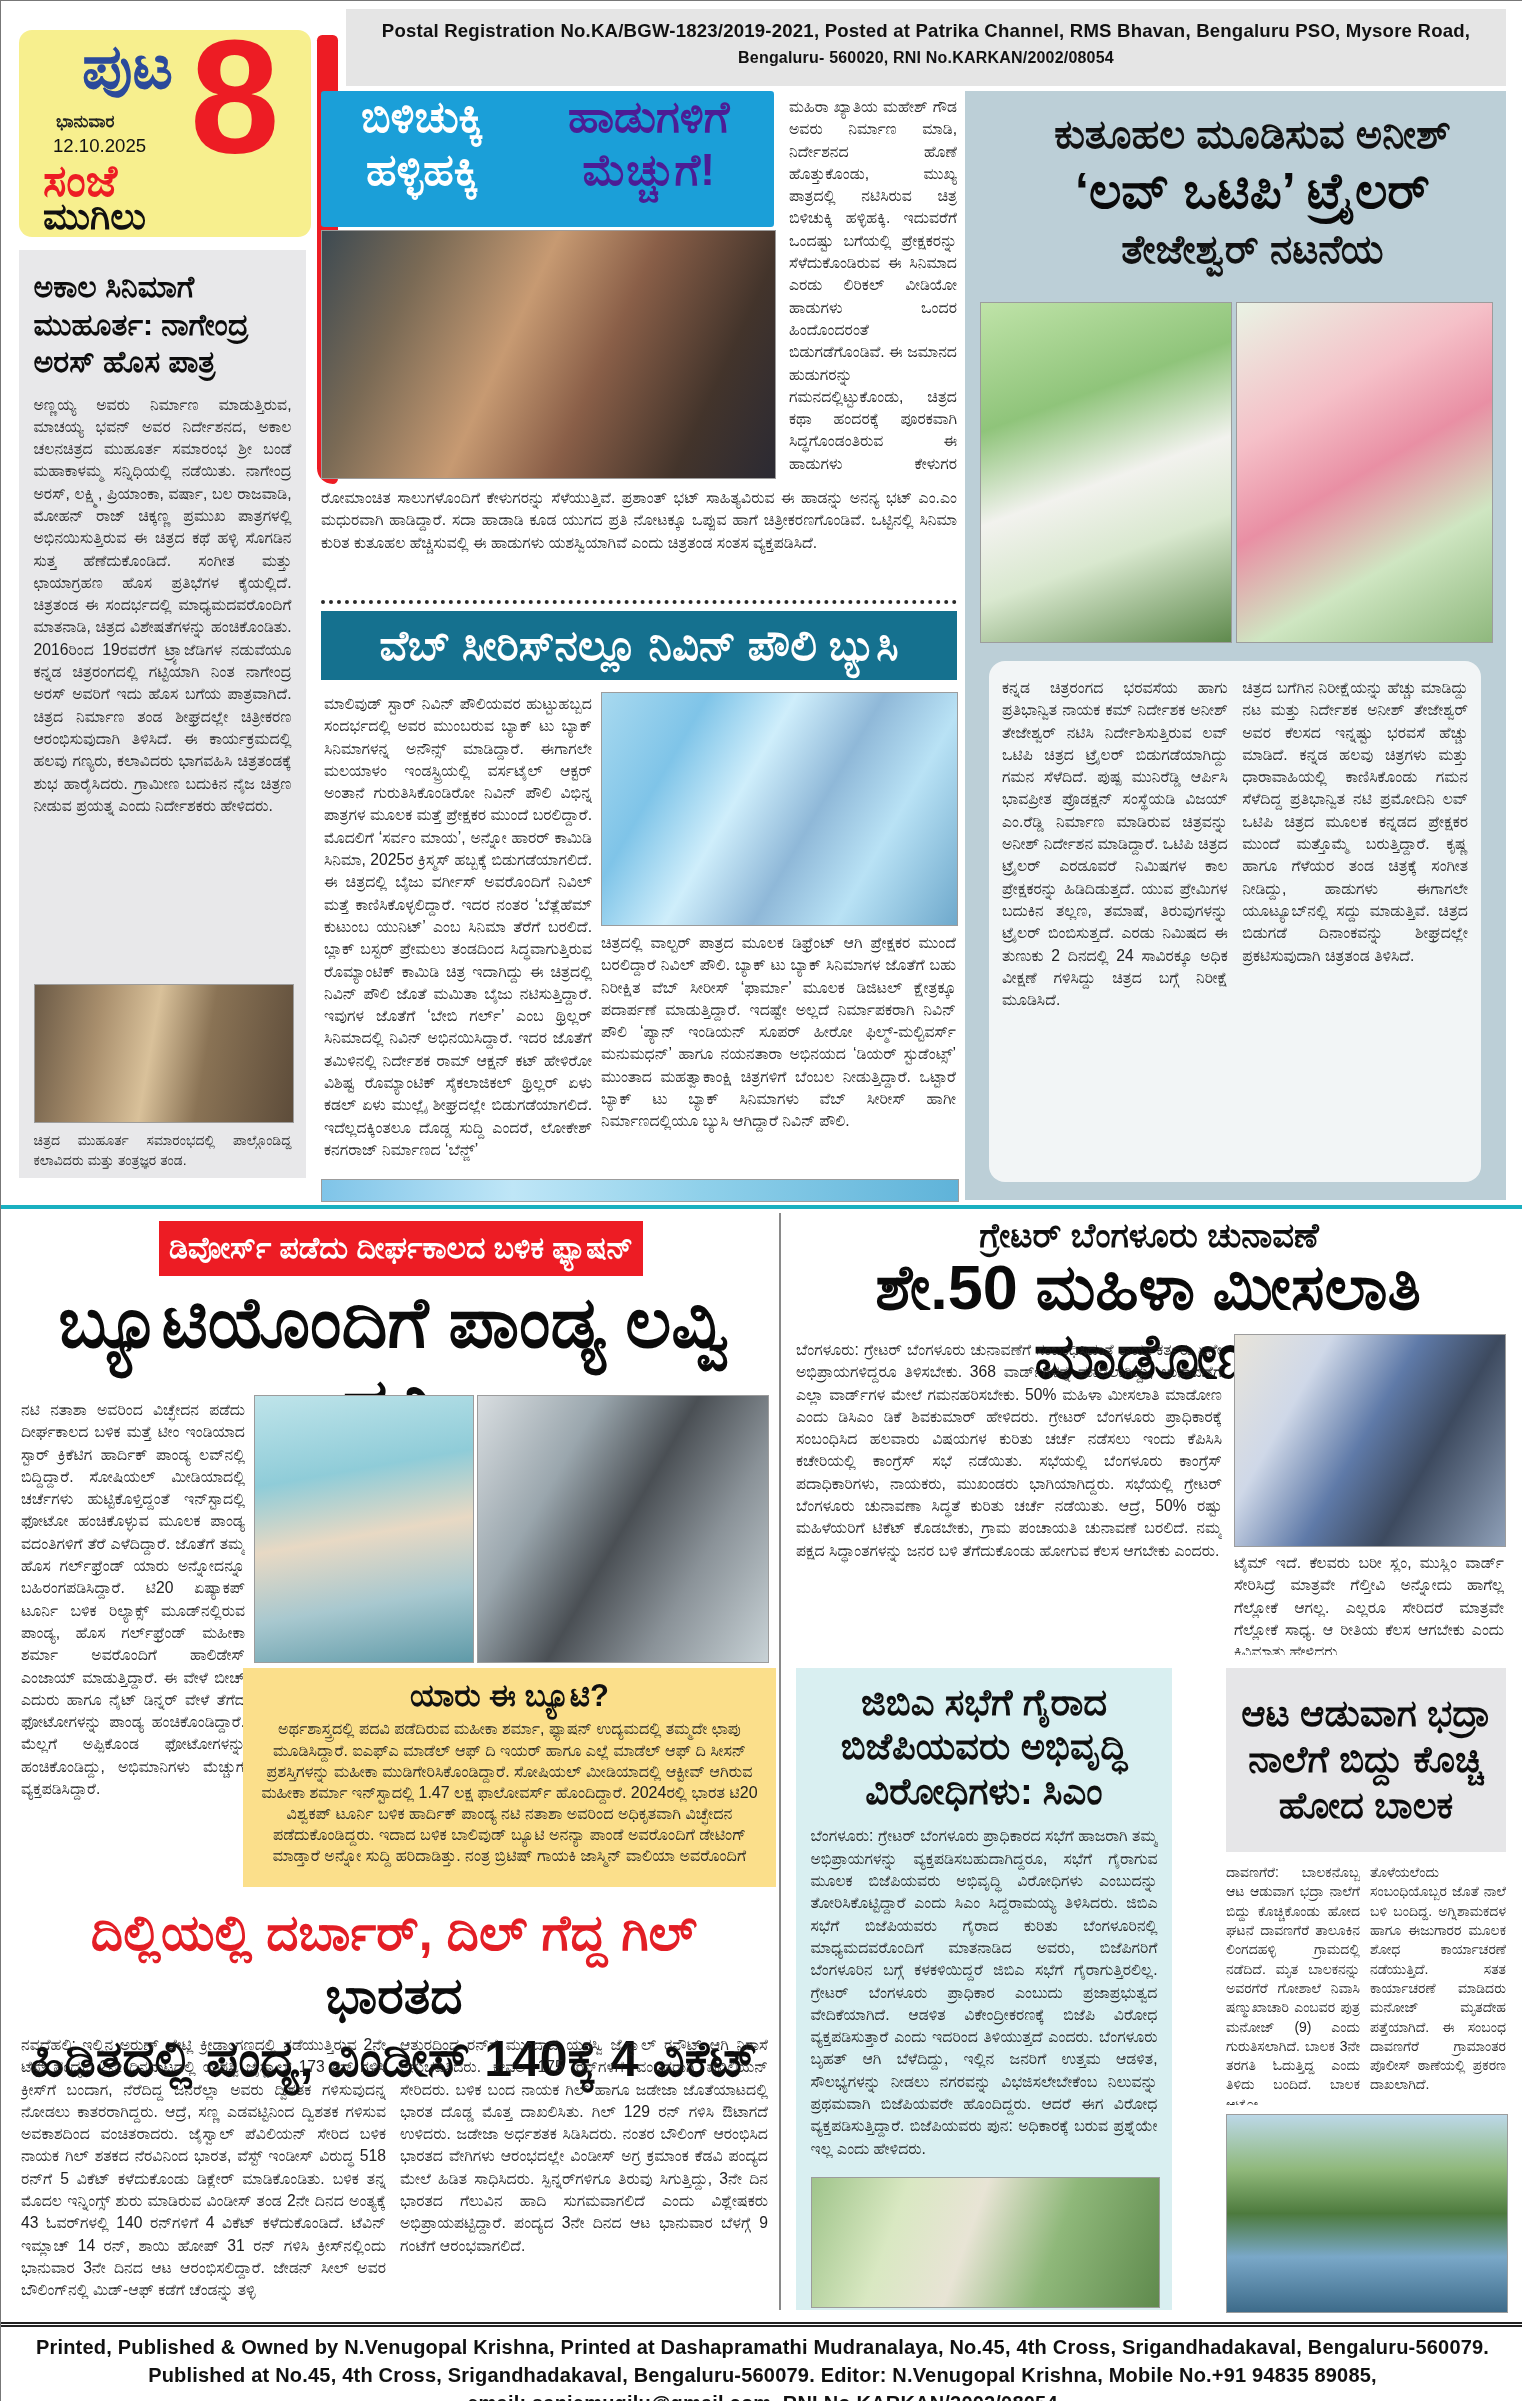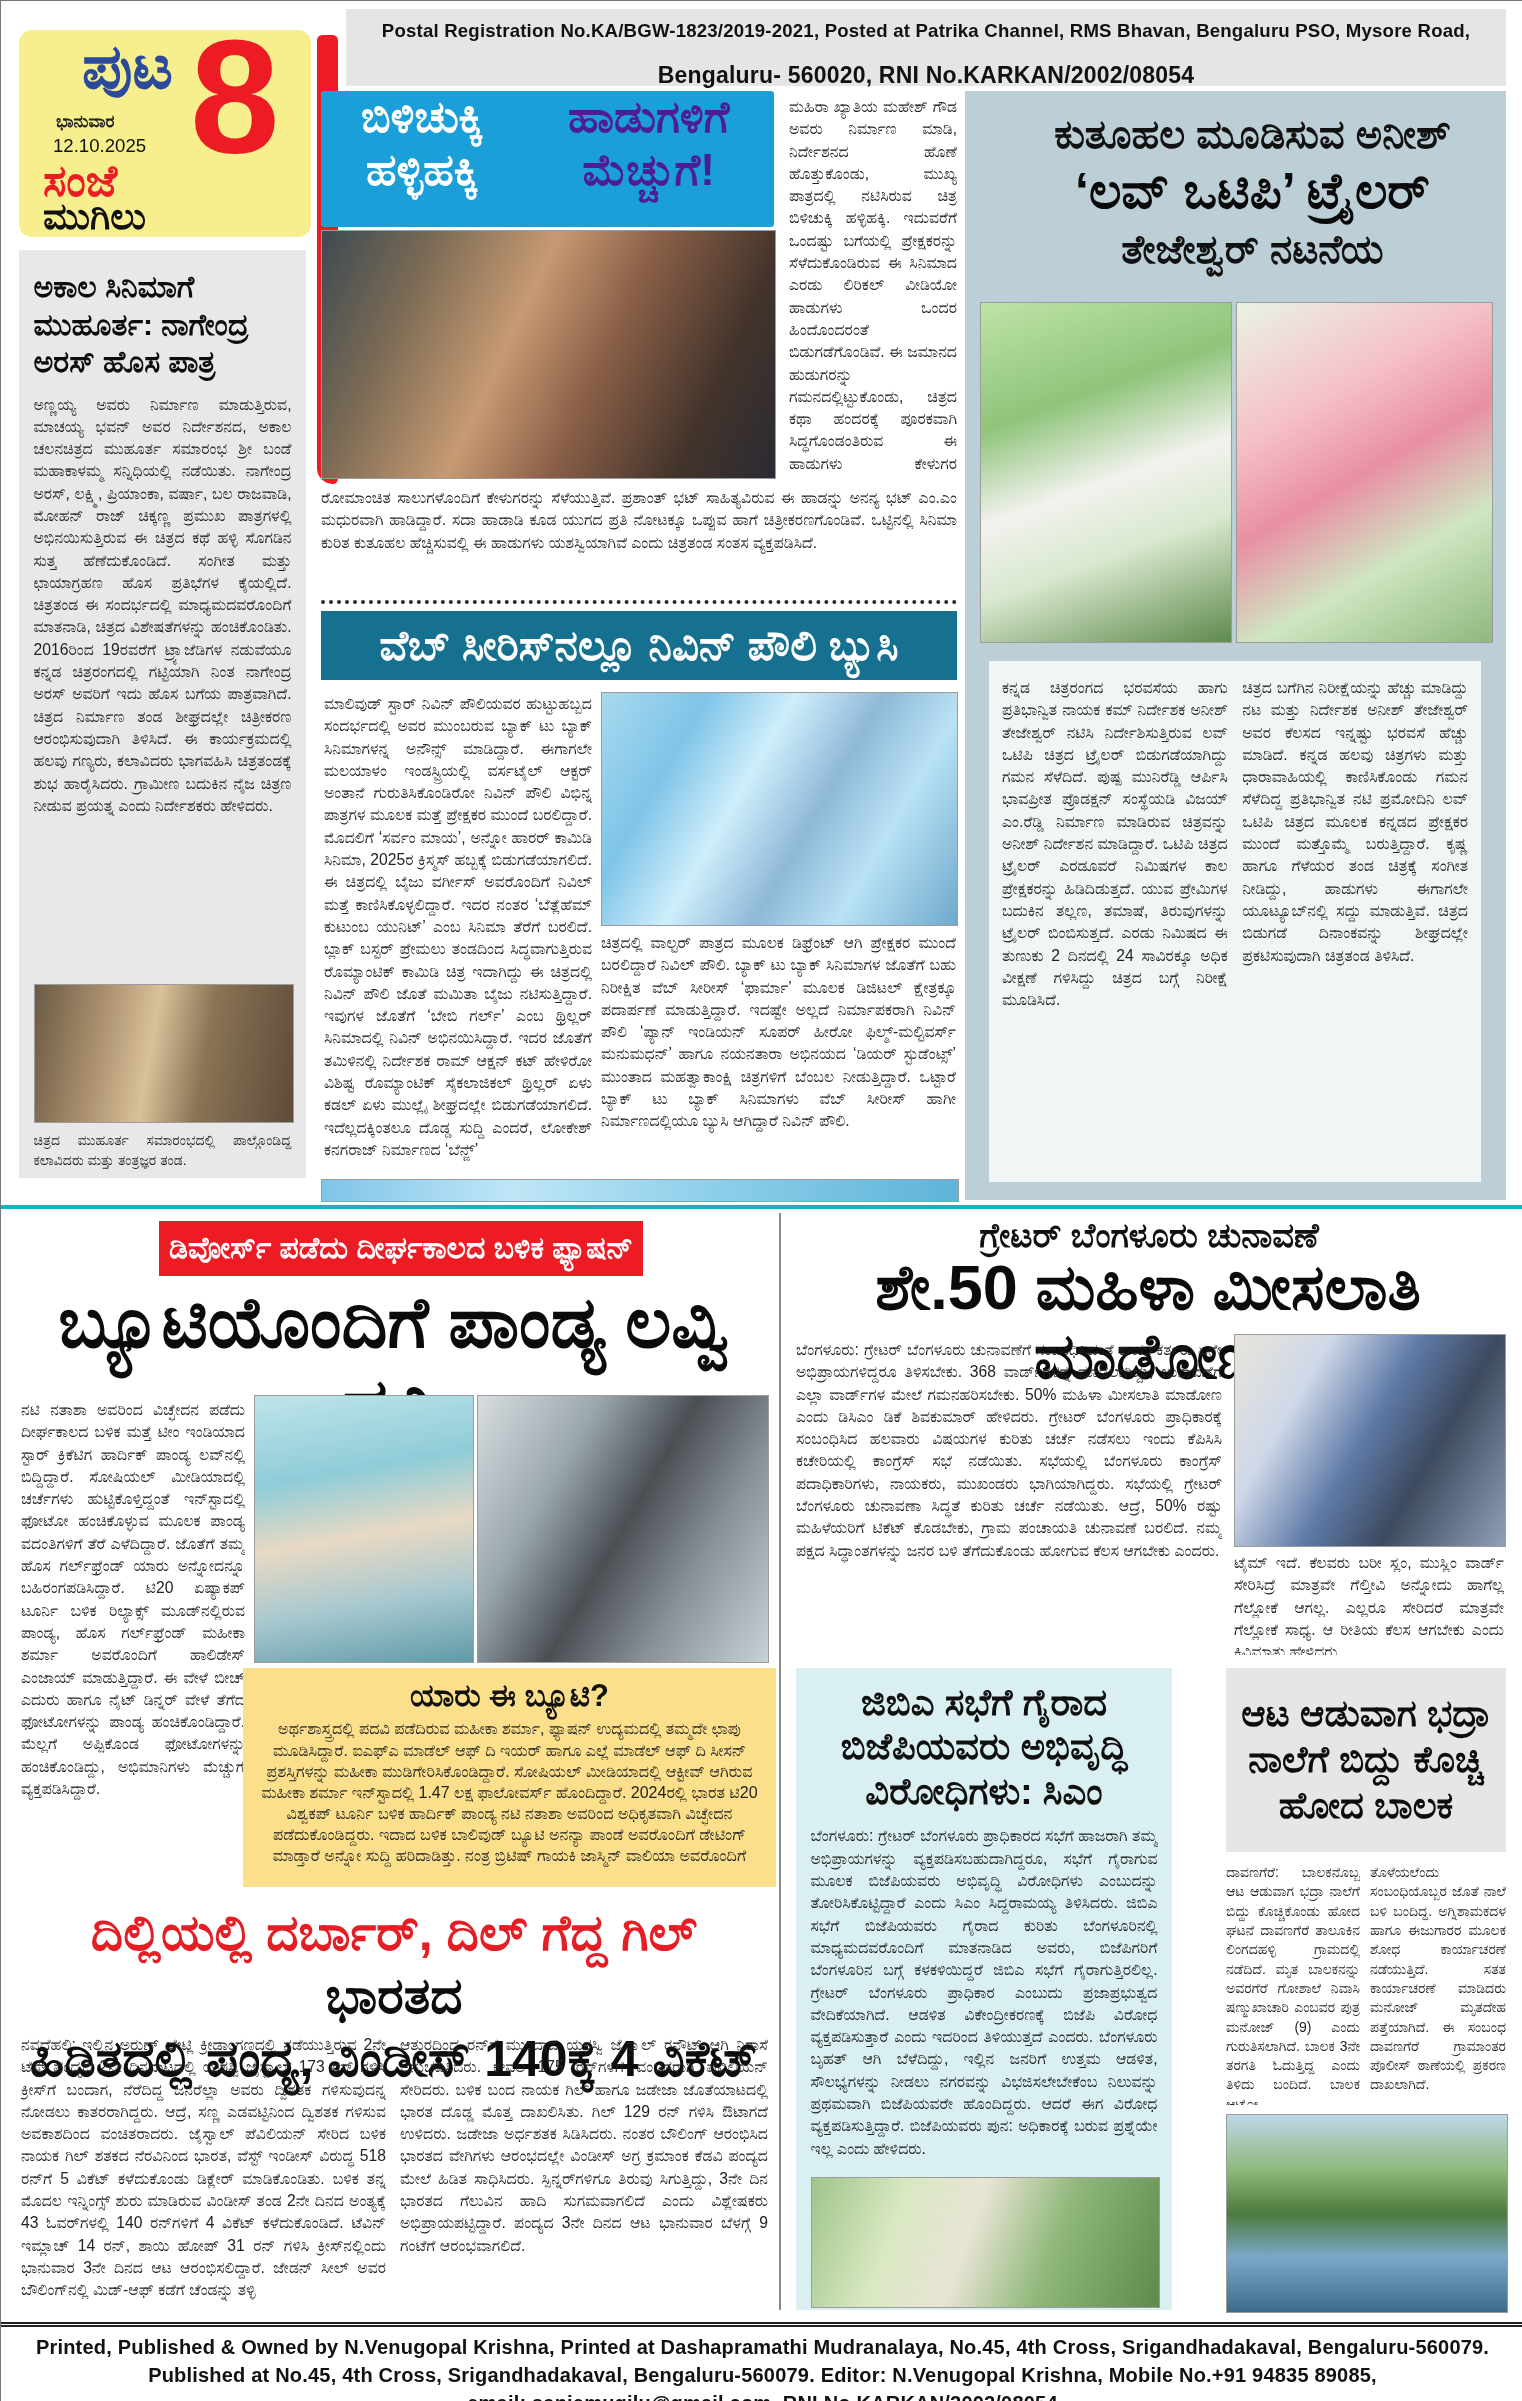--- a/index.html
+++ b/index.html
@@ -26,21 +26,21 @@
     <div class="abs b" style="left:171px;top:-14.5px;font-size:161px;line-height:1;color:#ed1c24;">8</div>
     <div class="abs b" style="left:37px;top:82px;font-size:17px;color:#222;">ಭಾನುವಾರ</div>
     <div class="abs" style="left:34px;top:105px;font-size:18.6px;color:#111;">12.10.2025</div>
     <div class="abs b" style="left:24px;top:126px;font-size:44px;color:#ed1c24;">ಸಂಜೆ</div>
     <div class="abs b" style="left:24px;top:166px;font-size:37px;color:#111;">ಮುಗಿಲು</div>
   </div>
   <div class="abs" style="left:316px;top:34px;width:21px;height:449px;background:#ed1c24;border-radius:10.5px 10.5px 10.5px 32px;"></div>
 
   <div class="abs ctr" style="left:345px;top:8px;width:1160px;height:77px;background:#e5e5e5;padding-top:11.3px;box-sizing:border-box;">
     <div class="b cap" style="font-size:18.6px;color:#111;">Postal Registration No.KA/BGW-1823/2019-2021, Posted at Patrika Channel, RMS Bhavan, Bengaluru PSO, Mysore Road,</div>
-    <div class="b cap" style="font-size:23px;color:#111;margin-top:20px;">Bengaluru- 560020, RNI No.KARKAN/2002/08054</div>
+    <div class="b cap" style="font-size:16px;color:#111;margin-top:7px;">Bengaluru- 560020, RNI No.KARKAN/2002/08054</div>
   </div>
 
   <div class="abs" style="left:18px;top:249px;width:287px;height:928px;background:#e8e8ea;box-sizing:border-box;padding:18px 14.5px;">
     <div class="b" style="font-size:30px;line-height:1.25;color:#0d0d0d;">ಅಕಾಲ ಸಿನಿಮಾಗೆ ಮುಹೂರ್ತ: ನಾಗೇಂದ್ರ ಅರಸ್ ಹೊಸ ಪಾತ್ರ</div>
     <div class="bodytxt just ovh" style="margin-top:13px;height:581px;">ಅಣ್ಣಯ್ಯ ಅವರು ನಿರ್ಮಾಣ ಮಾಡುತ್ತಿರುವ, ಮಾಚಯ್ಯ ಭವನ್ ಅವರ ನಿರ್ದೇಶನದ, ಅಕಾಲ ಚಲನಚಿತ್ರದ ಮುಹೂರ್ತ ಸಮಾರಂಭ ಶ್ರೀ ಬಂಡೆ ಮಹಾಕಾಳಮ್ಮ ಸನ್ನಿಧಿಯಲ್ಲಿ ನಡೆಯಿತು. ನಾಗೇಂದ್ರ ಅರಸ್, ಲಕ್ಷ್ಮಿ, ಪ್ರಿಯಾಂಕಾ, ವರ್ಷಾ, ಬಲ ರಾಜವಾಡಿ, ಮೋಹನ್ ರಾಜ್ ಚಿಕ್ಕಣ್ಣ ಪ್ರಮುಖ ಪಾತ್ರಗಳಲ್ಲಿ ಅಭಿನಯಿಸುತ್ತಿರುವ ಈ ಚಿತ್ರದ ಕಥೆ ಹಳ್ಳಿ ಸೊಗಡಿನ ಸುತ್ತ ಹೆಣೆದುಕೊಂಡಿದೆ. ಸಂಗೀತ ಮತ್ತು ಛಾಯಾಗ್ರಹಣ ಹೊಸ ಪ್ರತಿಭೆಗಳ ಕೈಯಲ್ಲಿದೆ. ಚಿತ್ರತಂಡ ಈ ಸಂದರ್ಭದಲ್ಲಿ ಮಾಧ್ಯಮದವರೊಂದಿಗೆ ಮಾತನಾಡಿ, ಚಿತ್ರದ ವಿಶೇಷತೆಗಳನ್ನು ಹಂಚಿಕೊಂಡಿತು. 2016ರಿಂದ 19ರವರೆಗೆ ಟ್ರ್ಯಾಜೆಡಿಗಳ ನಡುವೆಯೂ ಕನ್ನಡ ಚಿತ್ರರಂಗದಲ್ಲಿ ಗಟ್ಟಿಯಾಗಿ ನಿಂತ ನಾಗೇಂದ್ರ ಅರಸ್ ಅವರಿಗೆ ಇದು ಹೊಸ ಬಗೆಯ ಪಾತ್ರವಾಗಿದೆ. ಚಿತ್ರದ ನಿರ್ಮಾಣ ತಂಡ ಶೀಘ್ರದಲ್ಲೇ ಚಿತ್ರೀಕರಣ ಆರಂಭಿಸುವುದಾಗಿ ತಿಳಿಸಿದೆ. ಈ ಕಾರ್ಯಕ್ರಮದಲ್ಲಿ ಹಲವು ಗಣ್ಯರು, ಕಲಾವಿದರು ಭಾಗವಹಿಸಿ ಚಿತ್ರತಂಡಕ್ಕೆ ಶುಭ ಹಾರೈಸಿದರು. ಗ್ರಾಮೀಣ ಬದುಕಿನ ನೈಜ ಚಿತ್ರಣ ನೀಡುವ ಪ್ರಯತ್ನ ಎಂದು ನಿರ್ದೇಶಕರು ಹೇಳಿದರು.</div>
     <div class="photo" style="margin-top:9.7px;width:100%;height:137px;background:
            linear-gradient(100deg,#6b5a46 0%,#a98f6d 25%,#d9c19a 45%,#8a7355 65%,#5d4c3a 100%);"></div>
     <div class="smalltxt just ovh" style="margin-top:8px;height:56px;">ಚಿತ್ರದ ಮುಹೂರ್ತ ಸಮಾರಂಭದಲ್ಲಿ ಪಾಲ್ಗೊಂಡಿದ್ದ ಕಲಾವಿದರು ಮತ್ತು ತಂತ್ರಜ್ಞರ ತಂಡ.</div>
   </div>
 
@@ -70,21 +70,21 @@
     <div class="ctr" style="padding-top:18px;margin-left:34px;">
       <div class="b" style="font-size:40px;line-height:1.25;color:#121212;">ಕುತೂಹಲ ಮೂಡಿಸುವ ಅನೀಶ್</div>
       <div class="b" style="font-size:50px;line-height:1.3;color:#0a0a0a;">‘ಲವ್ ಒಟಿಪಿ’ ಟ್ರೈಲರ್</div>
       <div class="b" style="font-size:40px;line-height:1.25;color:#121212;">ತೇಜೇಶ್ವರ್ ನಟನೆಯ</div>
     </div>
     <div class="abs photo" style="left:14.5px;top:211px;width:250px;height:339px;background:
            linear-gradient(160deg,#bfe3a8 0%,#8fc47a 30%,#f2f2ee 52%,#d9e8cf 70%,#5f8a4d 100%);"></div>
     <div class="abs photo" style="left:271px;top:211px;width:255px;height:339px;background:
            linear-gradient(150deg,#e9f3e4 0%,#f5c0c8 30%,#e98fa4 50%,#cfe6c2 72%,#8fb87d 100%);"></div>
     <div class="abs" style="left:24px;top:570px;width:492px;height:521px;background:#f2f5f6;padding:16px 13px;box-sizing:border-box;
-                display:flex;gap:14.5px;">
+                display:flex;gap:14.5px;border-radius:16px;">
       <div class="bodytxt just ovh" style="width:50%;height:100%;">ಕನ್ನಡ ಚಿತ್ರರಂಗದ ಭರವಸೆಯ ಹಾಗು ಪ್ರತಿಭಾನ್ವಿತ ನಾಯಕ ಕಮ್ ನಿರ್ದೇಶಕ ಅನೀಶ್ ತೇಜೇಶ್ವರ್ ನಟಿಸಿ ನಿರ್ದೇಶಿಸುತ್ತಿರುವ ಲವ್ ಒಟಿಪಿ ಚಿತ್ರದ ಟ್ರೈಲರ್ ಬಿಡುಗಡೆಯಾಗಿದ್ದು ಗಮನ ಸೆಳೆದಿದೆ. ಪುಷ್ಪ ಮುನಿರೆಡ್ಡಿ ಆರ್ಪಿಸಿ ಭಾವಪ್ರೀತ ಪ್ರೊಡಕ್ಷನ್ ಸಂಸ್ಥೆಯಡಿ ವಿಜಯ್ ಎಂ.ರೆಡ್ಡಿ ನಿರ್ಮಾಣ ಮಾಡಿರುವ ಚಿತ್ರವನ್ನು ಅನೀಶ್ ನಿರ್ದೇಶನ ಮಾಡಿದ್ದಾರೆ. ಒಟಿಪಿ ಚಿತ್ರದ ಟ್ರೈಲರ್ ಎರಡೂವರೆ ನಿಮಿಷಗಳ ಕಾಲ ಪ್ರೇಕ್ಷಕರನ್ನು ಹಿಡಿದಿಡುತ್ತದೆ. ಯುವ ಪ್ರೇಮಿಗಳ ಬದುಕಿನ ತಲ್ಲಣ, ತಮಾಷೆ, ತಿರುವುಗಳನ್ನು ಟ್ರೈಲರ್ ಬಿಂಬಿಸುತ್ತದೆ. ಎರಡು ನಿಮಿಷದ ಈ ತುಣುಕು 2 ದಿನದಲ್ಲಿ 24 ಸಾವಿರಕ್ಕೂ ಅಧಿಕ ವೀಕ್ಷಣೆ ಗಳಿಸಿದ್ದು ಚಿತ್ರದ ಬಗ್ಗೆ ನಿರೀಕ್ಷೆ ಮೂಡಿಸಿದೆ.</div>
       <div class="bodytxt just ovh" style="width:50%;height:100%;">ಚಿತ್ರದ ಬಗೆಗಿನ ನಿರೀಕ್ಷೆಯನ್ನು ಹೆಚ್ಚು ಮಾಡಿದ್ದು ನಟ ಮತ್ತು ನಿರ್ದೇಶಕ ಅನೀಶ್ ತೇಜೇಶ್ವರ್ ಅವರ ಕೆಲಸದ ಇನ್ನಷ್ಟು ಭರವಸೆ ಹೆಚ್ಚು ಮಾಡಿದೆ. ಕನ್ನಡ ಹಲವು ಚಿತ್ರಗಳು ಮತ್ತು ಧಾರಾವಾಹಿಯಲ್ಲಿ ಕಾಣಿಸಿಕೊಂಡು ಗಮನ ಸೆಳೆದಿದ್ದ ಪ್ರತಿಭಾನ್ವಿತ ನಟಿ ಪ್ರಮೋದಿನಿ ಲವ್ ಒಟಿಪಿ ಚಿತ್ರದ ಮೂಲಕ ಕನ್ನಡದ ಪ್ರೇಕ್ಷಕರ ಮುಂದೆ ಮತ್ತೊಮ್ಮೆ ಬರುತ್ತಿದ್ದಾರೆ. ಕೃಷ್ಣ ಹಾಗೂ ಗೆಳೆಯರ ತಂಡ ಚಿತ್ರಕ್ಕೆ ಸಂಗೀತ ನೀಡಿದ್ದು, ಹಾಡುಗಳು ಈಗಾಗಲೇ ಯೂಟ್ಯೂಬ್‌ನಲ್ಲಿ ಸದ್ದು ಮಾಡುತ್ತಿವೆ. ಚಿತ್ರದ ಬಿಡುಗಡೆ ದಿನಾಂಕವನ್ನು ಶೀಘ್ರದಲ್ಲೇ ಪ್ರಕಟಿಸುವುದಾಗಿ ಚಿತ್ರತಂಡ ತಿಳಿಸಿದೆ.</div>
     </div>
   </div>
 
   <div class="abs" style="left:0px;top:1204px;width:1523px;height:4px;background:#19b0c0;"></div>
   <div class="abs" style="left:778px;top:1212px;width:1.6px;height:1097px;background:#8a8a8a;"></div>
 
   <div class="abs ctr" style="left:158px;top:1220px;width:484px;height:55px;background:#ed1c24;display:flex;align-items:center;justify-content:center;">
     <div class="b" style="font-size:30px;color:#ffffff;">ಡಿವೋರ್ಸ್ ಪಡೆದು ದೀರ್ಘಕಾಲದ ಬಳಿಕ ಫ್ಯಾಷನ್</div>

